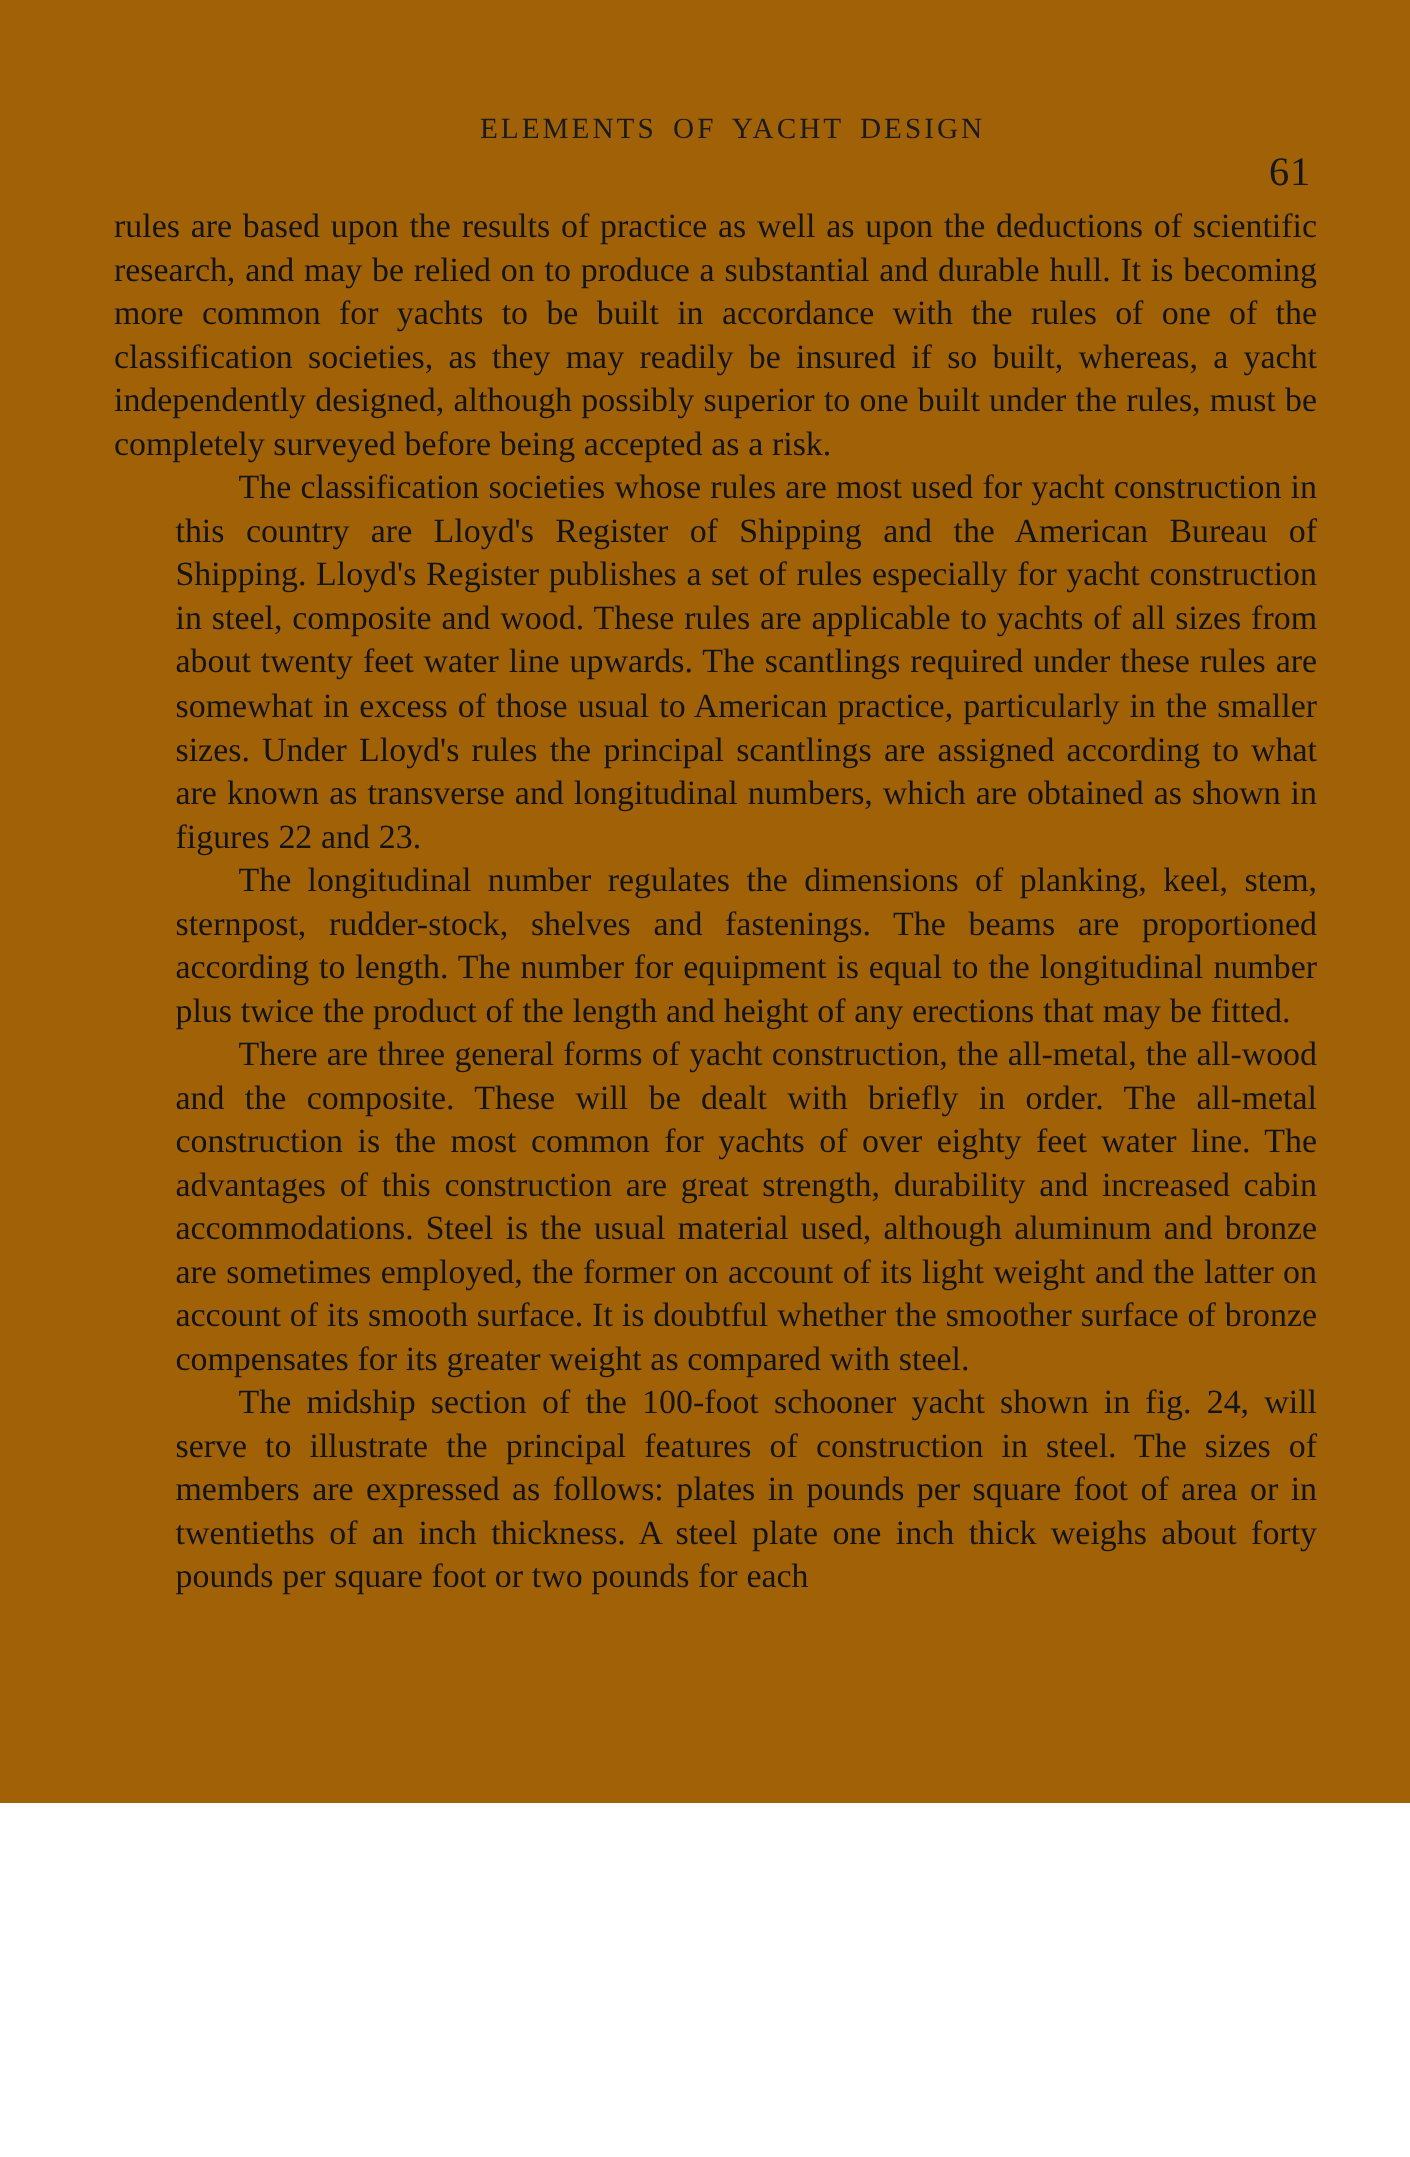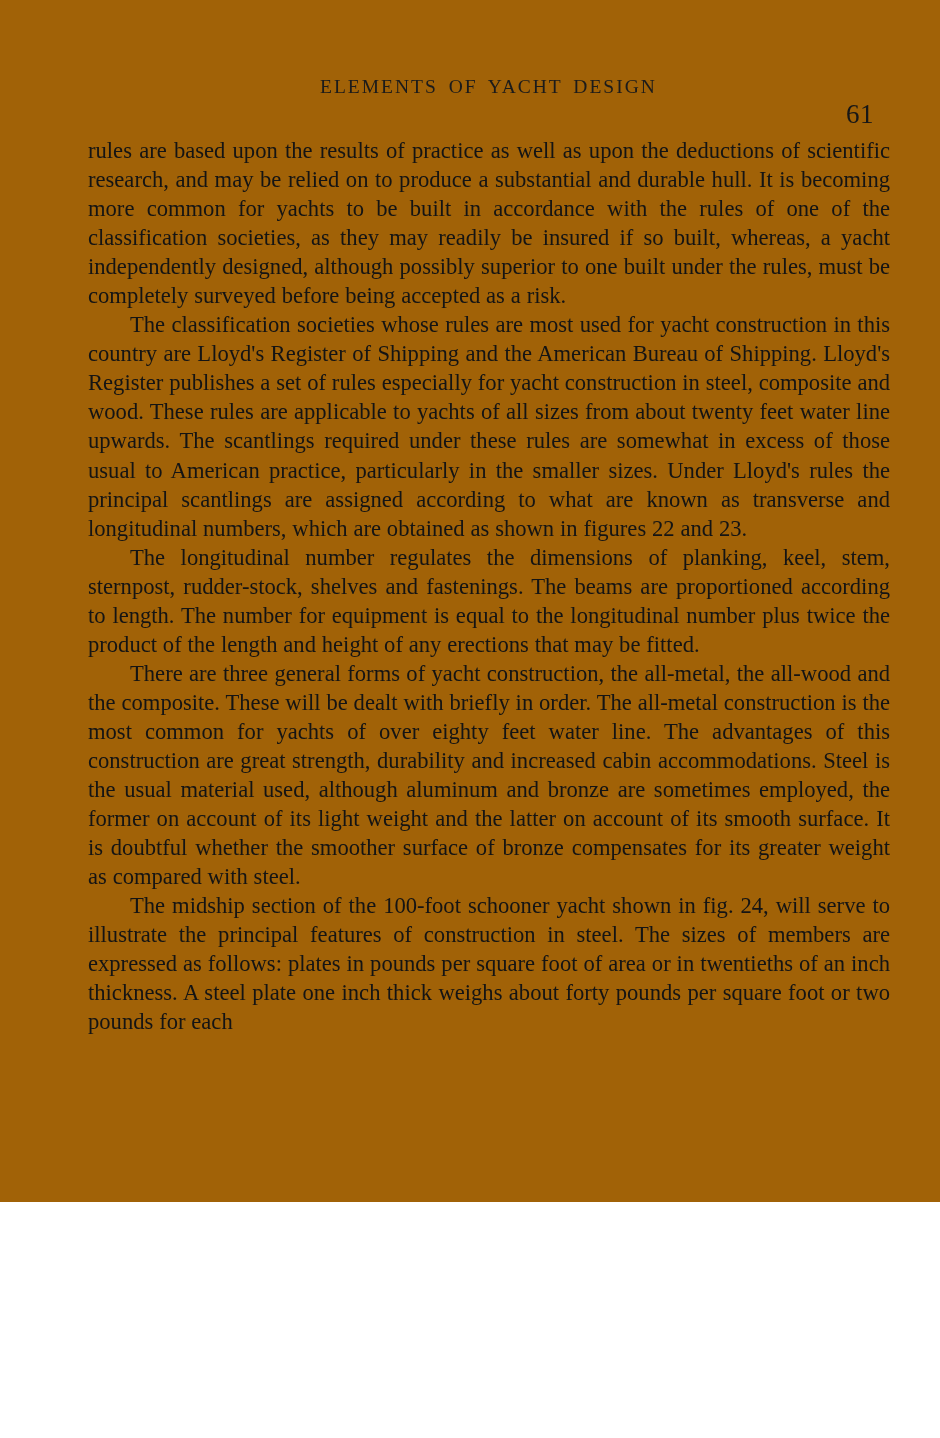--- a/index.html
+++ b/index.html
@@ -49,38 +49,39 @@
     right: 0;
     top: -4px;
     font-size: 27px;
     color: #171717;
     letter-spacing: 0.5px;
     margin-top: 27px;
   }
 
   .textblock {
     position: absolute;
-    left: 88px;
+    left: 76px;
     top: 136px;
     width: 802px;
   }
 
   p.para {
     margin: 0;
     font-size: 22.6px;
     line-height: 29.05px;
     text-align: justify;
     text-align-last: left;
     -webkit-hyphens: none;
     hyphens: none;
     word-spacing: 0.2px;
     color: #141414;
   }
   p.para.indent {
     text-indent: 42px;
+    margin-left: 41px;
   }
   p.para.noindent {
     text-indent: 0;
   }
 
   
   .formula {
     white-space: nowrap;
     letter-spacing: 0.3px;
   }

